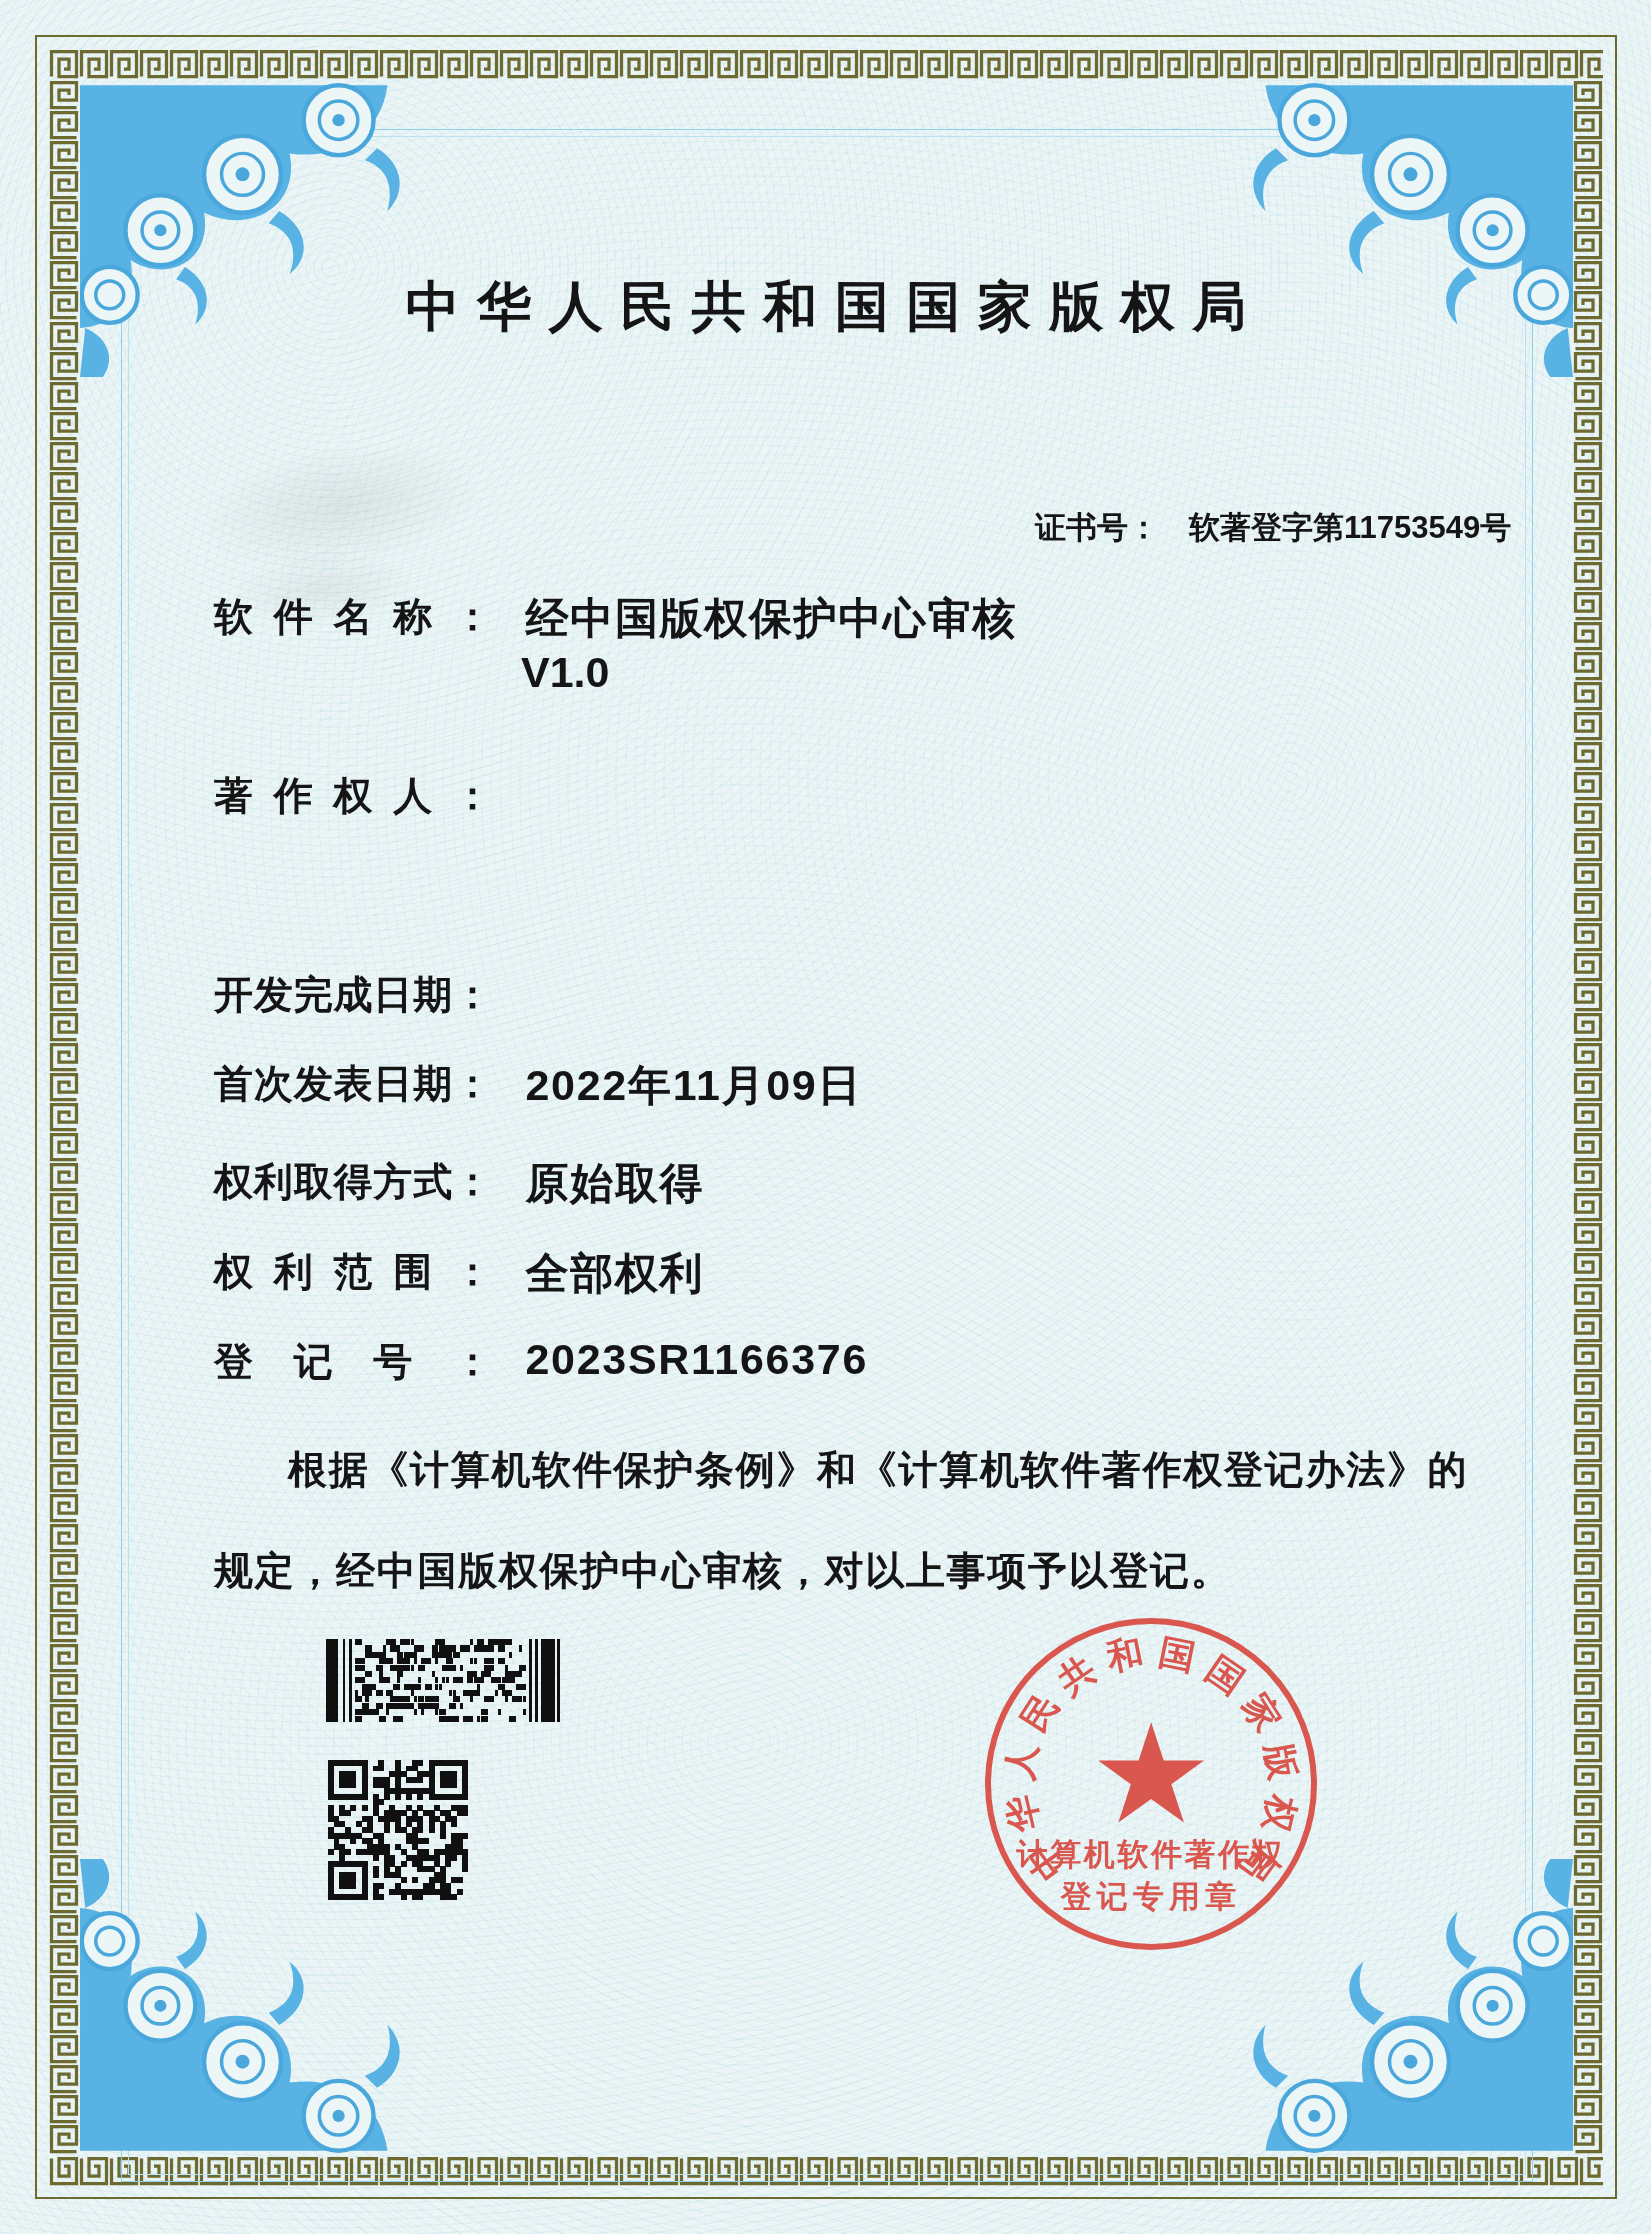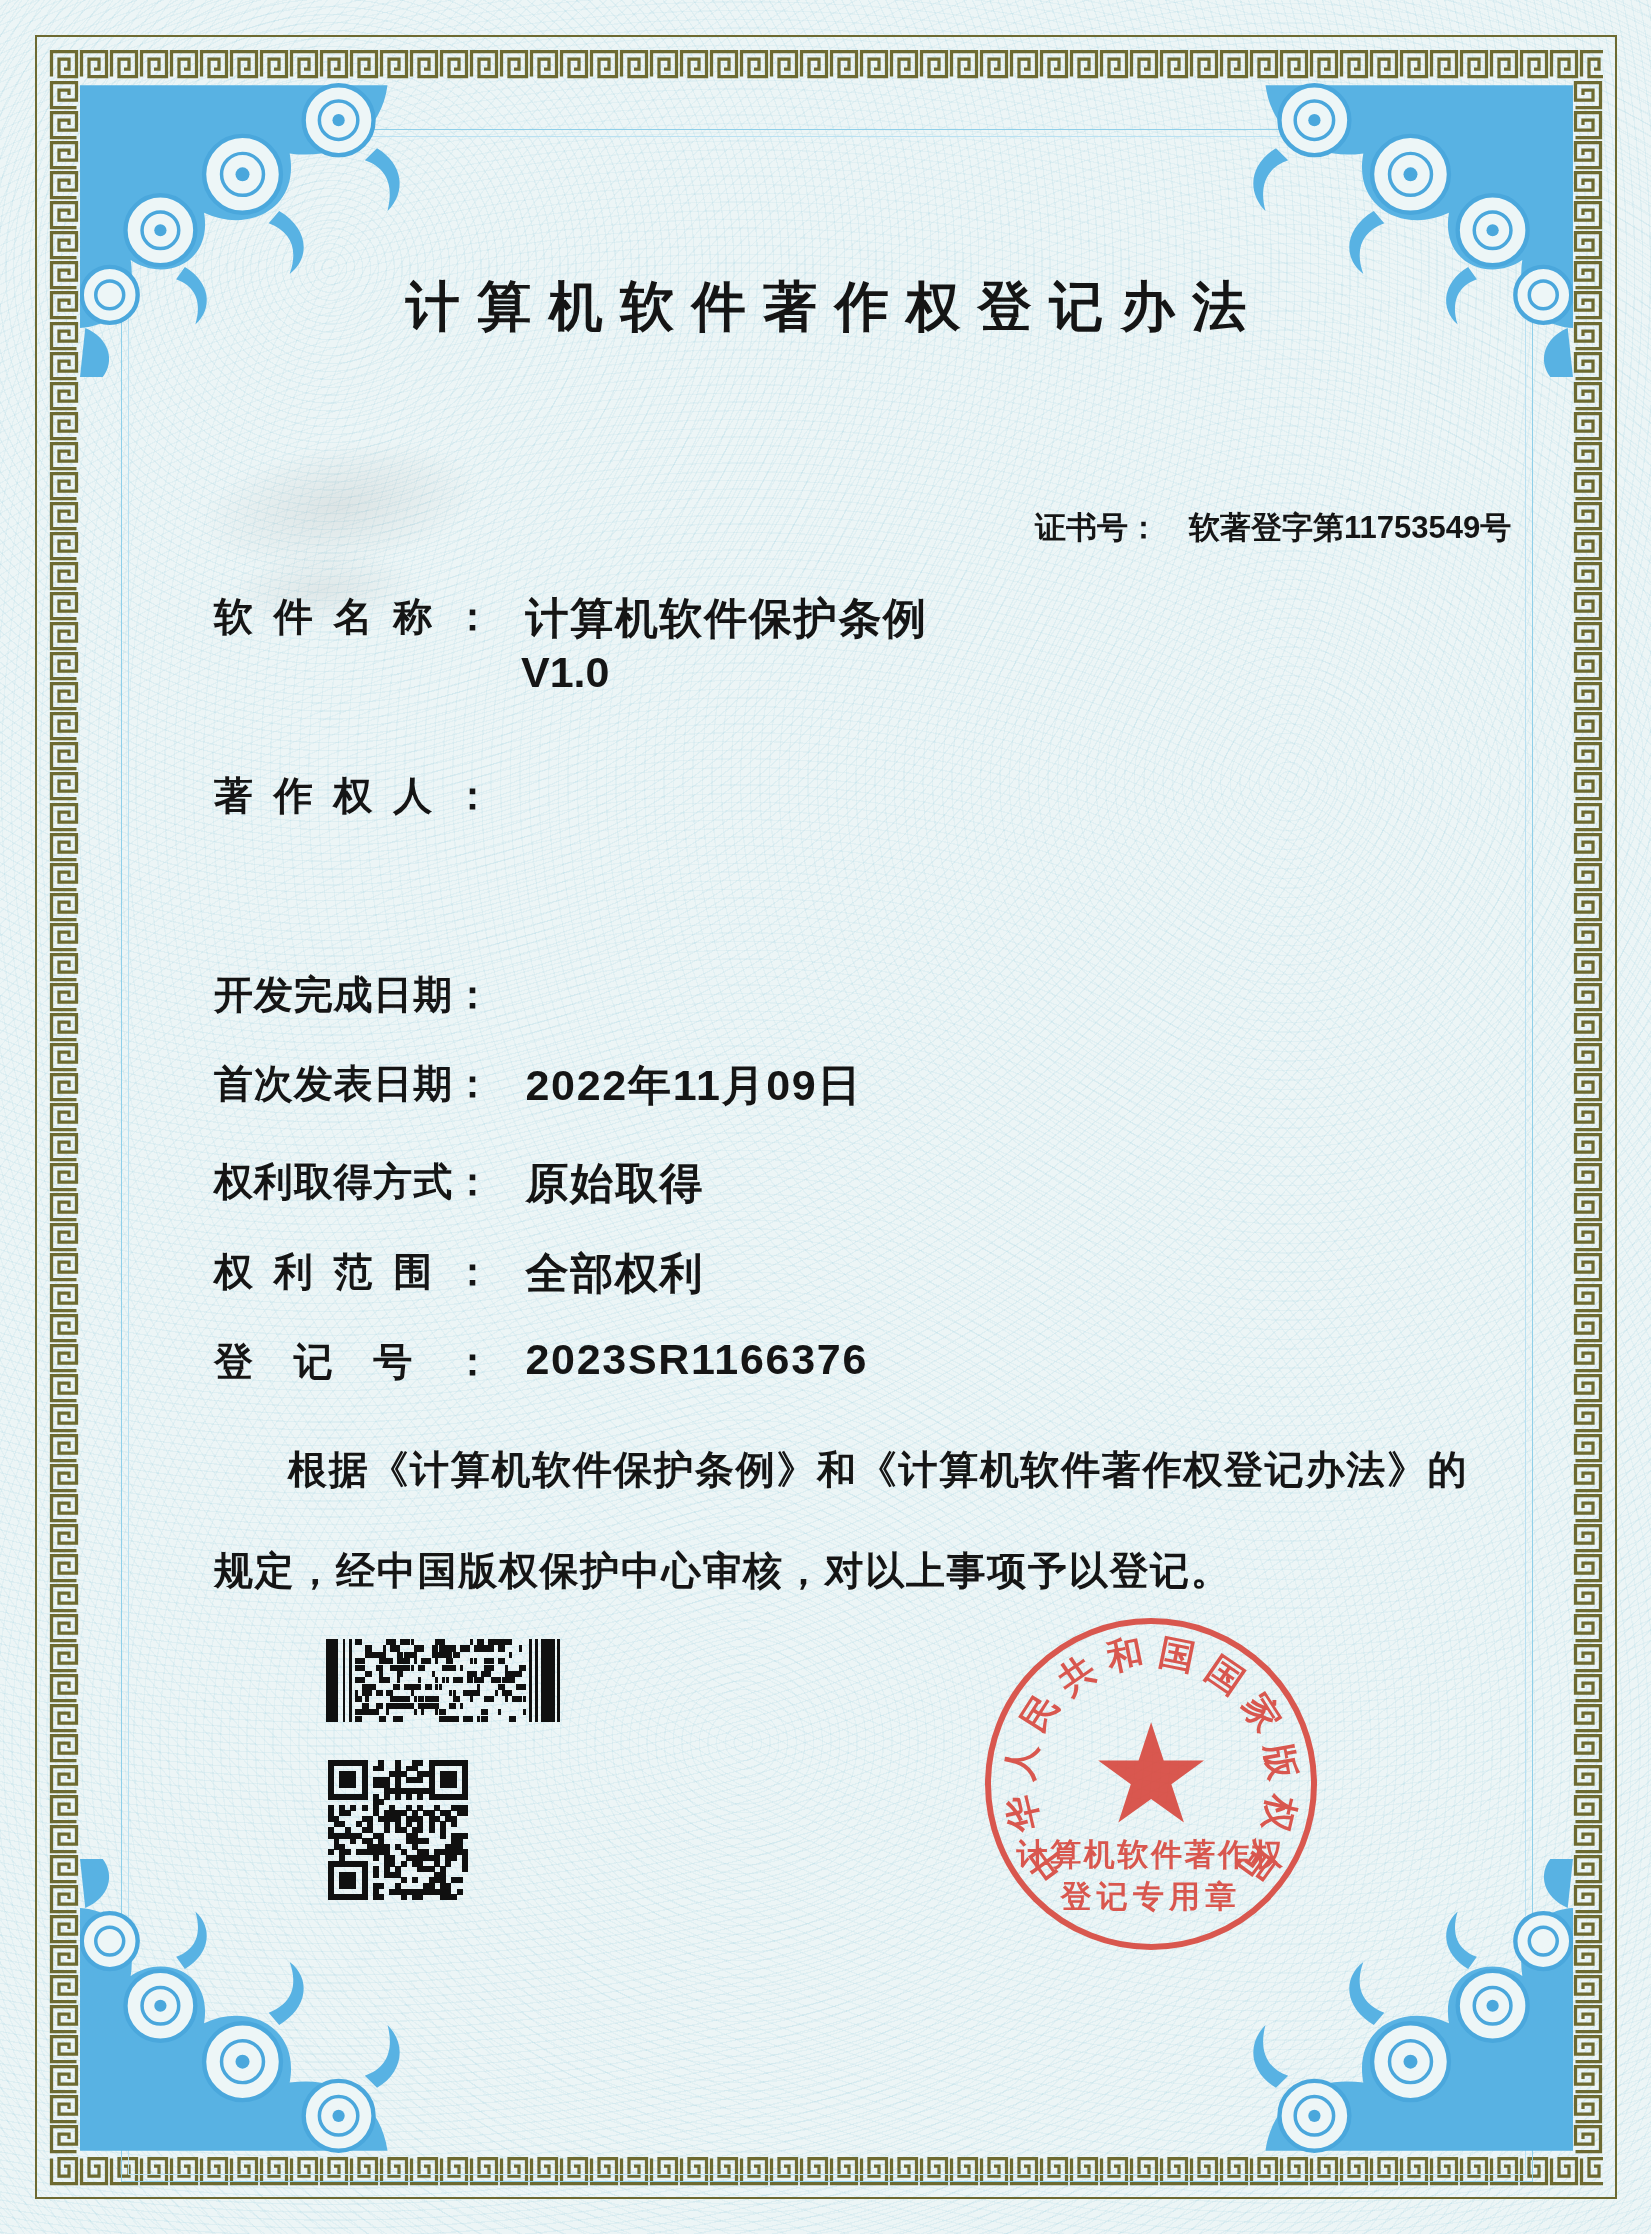--- a/index.html
+++ b/index.html
@@ -887,35 +887,35 @@
         <circle cx="92" cy="172" r="40" fill="#edf6f7" stroke="#4aa7dc" stroke-width="5"></circle>
         <circle cx="92" cy="172" r="21" fill="none" stroke="#4aa7dc" stroke-width="4"></circle>
         <circle cx="92" cy="172" r="7" fill="#4aa7dc"></circle>
         <circle cx="34" cy="246" r="32" fill="#edf6f7" stroke="#4aa7dc" stroke-width="5"></circle>
         <circle cx="34" cy="246" r="16" fill="none" stroke="#4aa7dc" stroke-width="4"></circle>
       </svg></div>
 
   <div class="wmark wmark1"></div>
   <div class="wmark wmark2"></div>
 
-  <div class="title1">计算机软件著作权登记办法</div>
+  <div class="title1">中华人民共和国国家版权局</div>
 
   <div class="certno">
     <span>证书号：</span><span class="v">软著登字第11753549号</span>
   </div>
 
   <div class="row" style="top:590px">
     <span class="flabel" style="display: inline-flex; justify-content: space-between;">
         <span>软</span>
         <span>件</span>
         <span>名</span>
         <span>称</span>
         <span>：</span>
       </span>
-    <span class="fvalue">计算机软件保护条例</span>
+    <span class="fvalue">经中国版权保护中心审核</span>
   </div>
   <div class="version">V1.0</div>
 
   <div class="row" style="top:769px">
     <span class="flabel" style="display: inline-flex; justify-content: space-between;">
         <span>著</span>
         <span>作</span>
         <span>权</span>
         <span>人</span>
         <span>：</span>

